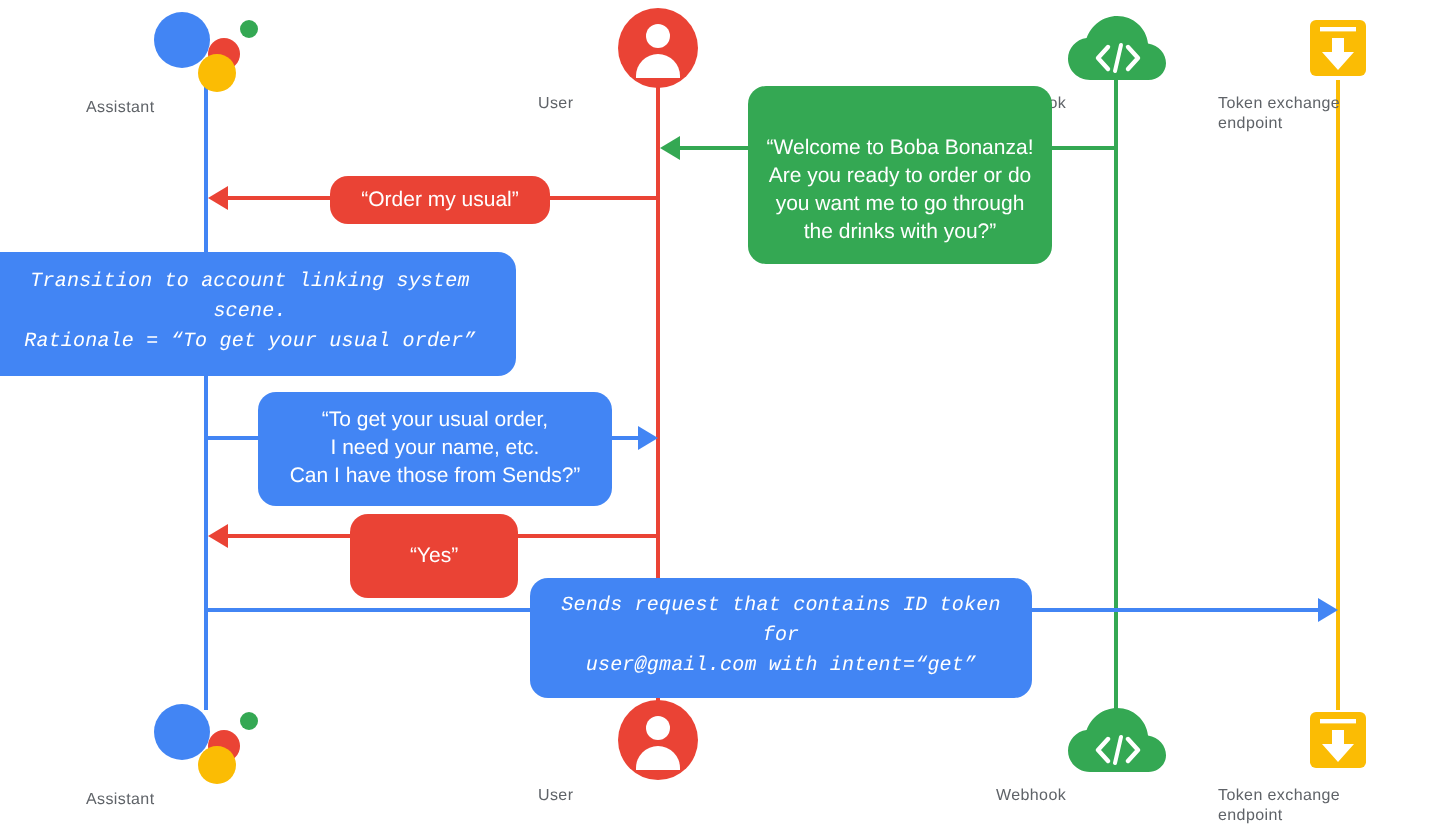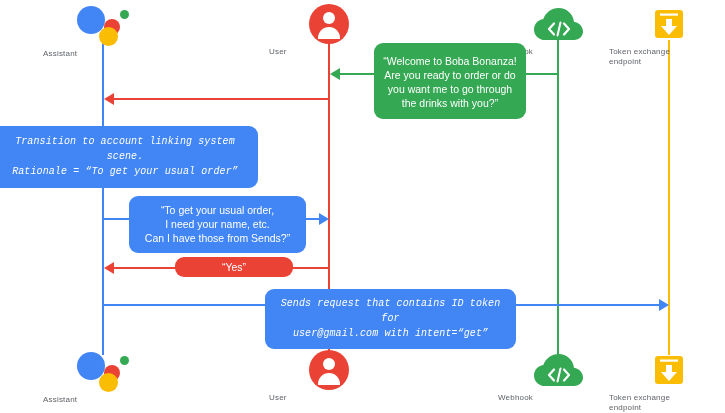--- a/index.html
+++ b/index.html
@@ -140,25 +140,25 @@
   }
   .msg-code {
     font-family: "Liberation Mono", monospace;
     font-style: italic;
     font-size: 10px;
     line-height: 15px;
     letter-spacing: .1px;
   }
 
   
-  #msg-welcome   { left: 374px; top: 43px;  width: 152px; padding: 11px 8px 9px; }
+  #msg-welcome   { left: 374px; top: 43px;  width: 152px; padding: 24px 8px 9px; }
   #msg-order     { left: 165px; top: 88px;  width: 110px; padding: 5px 6px; }
   #msg-transition{ left: -8px;  top: 126px; width: 266px; padding: 8px 10px 9px; }
   #msg-needinfo  { left: 129px; top: 196px; width: 177px; padding: 7px 8px 8px; }
-  #msg-yes       { left: 175px; top: 257px; width: 118px; padding: 3px 6px; }
+  #msg-yes       { left: 175px; top: 257px; width: 84px; padding: 14px 6px; }
   #msg-sends     { left: 265px; top: 289px; width: 251px; padding: 7px 8px 8px; font-family: Liberation Mono, monospace; }
 </style>
 </head>
 <body>
 
 <div id="diagram">
 
   <div class="lifeline lifeline-assistant"></div>
   <div class="lifeline lifeline-user"></div>
   <div class="lifeline lifeline-webhook"></div>
@@ -221,20 +221,21 @@
   <div class="arrow-head left h-red" style="left:104px; top:262px;"></div>
 
   <div class="arrow-line c-blue" style="left:103px; top:304px; width:557px;"></div>
   <div class="arrow-head right h-blue" style="left:659px; top:299px;"></div>
 
   <div id="msg-welcome" class="msg msg-green msg-plain">“Welcome to Boba Bonanza!
 Are you ready to order or do
 you want me to go through
 the drinks with you?”</div>
 
+  <div id="msg-order" class="msg msg-red msg-plain">“Order my usual”</div>
 
   <div id="msg-transition" class="msg msg-blue msg-code">Transition to account linking system scene.
 Rationale = “To get your usual order”</div>
 
   <div id="msg-needinfo" class="msg msg-blue msg-plain">“To get your usual order,
 I need your name, etc.
 Can I have those from Sends?”</div>
 
   <div id="msg-yes" class="msg msg-red msg-plain">“Yes”</div>
 

